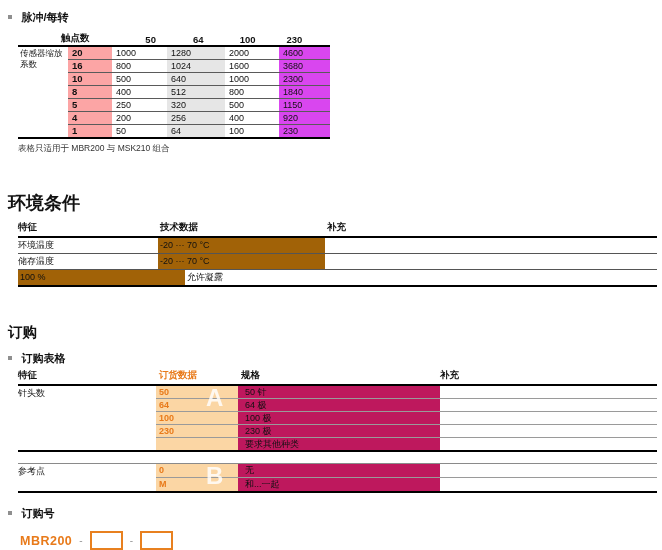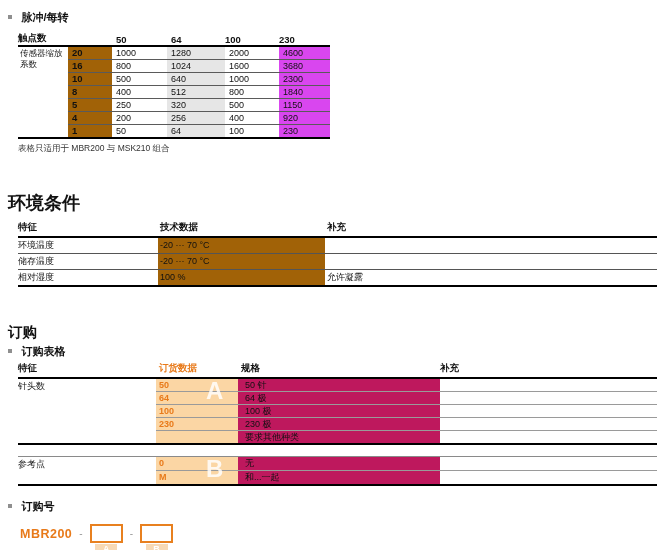--- a/index.html
+++ b/index.html
@@ -11,30 +11,30 @@
   .bullet{display:inline-block;width:4px;height:4px;background:#8f8f8f;margin-right:7px;vertical-align:2px;}
   .subhead{margin-left:8px;white-space:nowrap;}
   .subhead .st{display:inline;font-size:11px;font-weight:bold;color:#111;}
   .h2{margin-left:8px;font-size:18px;font-weight:bold;color:#111;}
   .h2.big{font-size:14.5px;}
 
   
   .ptable{margin:7px 0 0 18px;width:312px;}
   .pt-header{display:flex;align-items:flex-end;height:13px;border-bottom:2px solid #000;font-weight:bold;font-size:9.5px;}
   .pt-header>div{box-sizing:border-box;}
-  .ph-corner{width:94px;}
+  .ph-corner{width:94px;margin-left:43px;}
   .ph{width:55px;padding-left:4px;}
   .ph.w54{width:54px;}
   .pt-body{display:flex;border-bottom:2px solid #000;}
   .pt-side{width:50px;box-sizing:border-box;padding:1px 0 0 2px;font-size:8.5px;line-height:11px;color:#222;}
   .pt-rows{flex:1;}
   .pt-row{display:flex;height:12px;line-height:12px;}
   .pt-row + .pt-row{border-top:1px solid #5a5a5a;}
   .pt-row>div{box-sizing:border-box;padding-left:4px;}
-  .c-fac{width:44px;background:#a16207;font-weight:bold;font-size:9.5px;}
+  .c-fac{width:44px;background:#fca5a5;font-weight:bold;font-size:9.5px;}
   .c-a{width:55px;}
   .c-b{width:58px;background:#e6e6e6;}
   .c-c{width:54px;}
   .c-d{flex:1;background:#d946ef;}
   .tnote{margin:4px 0 0 18px;font-size:8.5px;color:#333;}
 
   
   .etable{margin:6px 0 0 18px;width:639px;}
   .e-header{display:flex;border-bottom:2px solid #000;font-weight:bold;font-size:9.5px;padding-bottom:2px;}
   .e-header>div,.e-row>div{box-sizing:border-box;}
@@ -70,21 +70,21 @@
   .ocode-row{display:flex;align-items:flex-start;margin:10px 0 0 20px;}
   .ocode-prefix{color:#e87a1a;font-weight:bold;font-size:12.5px;line-height:20px;letter-spacing:0.5px;}
   .dash{color:#999;font-size:10px;line-height:20px;margin:0 7px;}
   .slot{display:flex;flex-direction:column;align-items:center;}
   .slot-box{width:29px;height:15px;border:2px solid #e8801f;background:#fff;}
   .slot-tab{margin-top:1px;width:22px;height:11px;background:#f7d9b5;color:#fff;font-weight:bold;font-size:9px;line-height:11px;text-align:center;}
 
   .mt-sec1{margin-top:10px;}
   .mt-env{margin-top:36px;}
   .mt-order{margin-top:36px;}
-  .mt-otab{margin-top:2px;}
+  .mt-otab{margin-top:9px;}
   .mt-onum{margin-top:13px;}
 </style>
 </head>
 <body>
 
 <div class="subhead mt-sec1">
   <span class="bullet"></span>
   <div class="st">脉冲/每转</div>
 </div>
 
@@ -168,21 +168,20 @@
     <div class="e-c1">环境温度</div>
     <div class="e-c2">-20 ··· 70 °C</div>
     <div class="e-c3"></div>
   </div>
   <div class="e-row">
     <div class="e-c1">储存温度</div>
     <div class="e-c2">-20 ··· 70 °C</div>
     <div class="e-c3"></div>
   </div>
   <div class="e-row">
-    <div class="e-c1">相对湿度</div>
     <div class="e-c2">100 %</div>
     <div class="e-c3">允许凝露</div>
   </div>
 </div>
 
 <div class="h2 big mt-order">订购</div>
 
 <div class="subhead mt-otab">
   <span class="bullet"></span>
   <div class="st">订购表格</div>

